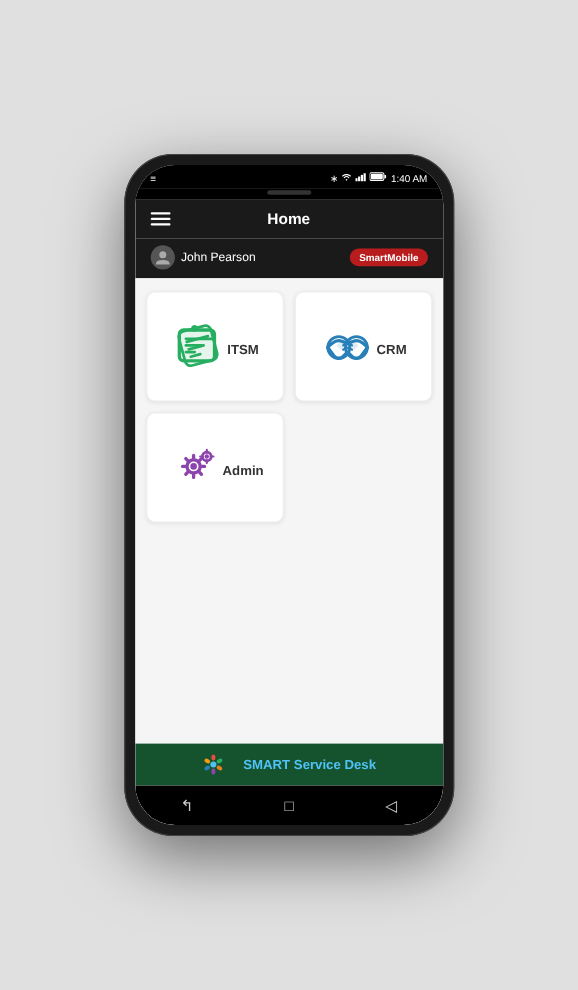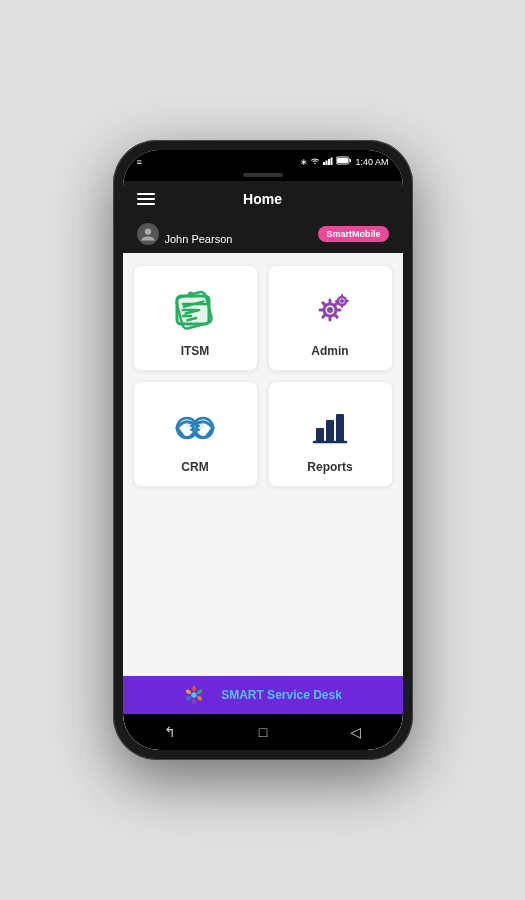--- a/index.html
+++ b/index.html
@@ -104,21 +104,21 @@
       background: #1a1a1a;
       display: flex;
       align-items: center;
       justify-content: space-between;
       padding: 6px 14px 8px;
       flex-shrink: 0;
     }
 
     .user-info {
       display: flex;
-      align-items: flex-end;
+      align-items: center;
       gap: 6px;
     }
 
     .user-avatar {
       width: 22px;
       height: 22px;
       background: #555;
       border-radius: 50%;
       display: flex;
       align-items: center;
@@ -128,21 +128,21 @@
 
     .user-avatar svg { width: 16px; height: 16px; }
 
     .user-name {
       color: #fff;
       font-size: 11px;
       font-weight: 500;
     }
 
     .smart-mobile-badge {
-      background: #ec4899;
+      background: #b91c1c;
       color: #fff;
       font-size: 9px;
       font-weight: 700;
       padding: 3px 8px;
       border-radius: 12px;
     }
 
     
     .main-content {
       flex: 1;
@@ -154,21 +154,20 @@
     .grid {
       display: grid;
       grid-template-columns: 1fr 1fr;
       gap: 10px;
     }
 
     .grid-item {
       background: #fff;
       border-radius: 8px;
       display: flex;
-      flex-direction: column;
       align-items: center;
       justify-content: center;
       padding: 18px 10px 12px;
       box-shadow: 0 1px 4px rgba(0,0,0,0.08);
       cursor: pointer;
       border: 1px solid #eee;
       min-height: 100px;
     }
 
     .icon-area {
@@ -182,21 +181,21 @@
 
     .item-label {
       font-size: 12px;
       font-weight: 600;
       color: #333;
       text-align: center;
     }
 
     
     .brand-bar {
-      background: #6d28d9;
+      background: #14532d;
       padding: 8px 14px;
       display: flex;
       align-items: center;
       justify-content: center;
       gap: 16px;
       flex-shrink: 0;
     }
 
     .brand-logo {
       width: 22px;
@@ -311,20 +310,38 @@
                 <path d="M16 20 L36 20" stroke="#27ae60" stroke-width="2.5" stroke-linecap="round"></path>
                 <path d="M16 27 L30 27" stroke="#27ae60" stroke-width="2.5" stroke-linecap="round"></path>
                 <path d="M16 34 L25 34" stroke="#27ae60" stroke-width="2.5" stroke-linecap="round"></path>
               </g>
             </svg>
           </div>
           <span class="item-label">ITSM</span>
         </div>
 
 
+
+        <div class="grid-item">
+          <div class="icon-area">
+            <svg width="52" height="52" viewBox="0 0 52 52">
+
+              <path d="M8 28 C8 28 14 20 20 22 L26 24 L32 22 C38 20 44 28 44 28" stroke="#2980b9" stroke-width="3" fill="none" stroke-linecap="round"></path>
+              <path d="M8 28 L14 36 C16 38 20 38 22 36 L26 32 L30 36 C32 38 36 38 38 36 L44 28" stroke="#2980b9" stroke-width="3" fill="none" stroke-linecap="round" stroke-linejoin="round"></path>
+              <circle cx="26" cy="24" r="4" fill="#2980b9" opacity="0.3"></circle>
+
+              <ellipse cx="18" cy="28" rx="10" ry="10" fill="none" stroke="#2980b9" stroke-width="2.5"></ellipse>
+              <ellipse cx="34" cy="28" rx="10" ry="10" fill="none" stroke="#2980b9" stroke-width="2.5"></ellipse>
+              <path d="M20 22 L32 22 L36 26 L32 30 L20 30 L16 26 Z" fill="#2980b9" opacity="0.15"></path>
+              <path d="M22 26 C24 24 28 24 30 26" stroke="#2980b9" stroke-width="2" fill="none" stroke-linecap="round"></path>
+              <path d="M22 30 C24 28 28 28 30 30" stroke="#2980b9" stroke-width="2" fill="none" stroke-linecap="round"></path>
+            </svg>
+          </div>
+          <span class="item-label">CRM</span>
+        </div>
 
         <div class="grid-item">
           <div class="icon-area">
             <svg width="52" height="52" viewBox="0 0 52 52">
 
               <g transform="translate(14, 14)">
                 <circle cx="12" cy="12" r="6" fill="none" stroke="#8e44ad" stroke-width="3"></circle>
                 <circle cx="12" cy="12" r="3" fill="#8e44ad"></circle>
                 <line x1="12" y1="2" x2="12" y2="5" stroke="#8e44ad" stroke-width="3" stroke-linecap="round"></line>
                 <line x1="12" y1="19" x2="12" y2="22" stroke="#8e44ad" stroke-width="3" stroke-linecap="round"></line>
@@ -342,50 +359,20 @@
                 <line x1="7" y1="1" x2="7" y2="3.5" stroke="#8e44ad" stroke-width="2" stroke-linecap="round"></line>
                 <line x1="7" y1="10.5" x2="7" y2="13" stroke="#8e44ad" stroke-width="2" stroke-linecap="round"></line>
                 <line x1="1" y1="7" x2="3.5" y2="7" stroke="#8e44ad" stroke-width="2" stroke-linecap="round"></line>
                 <line x1="10.5" y1="7" x2="13" y2="7" stroke="#8e44ad" stroke-width="2" stroke-linecap="round"></line>
               </g>
             </svg>
           </div>
           <span class="item-label">Admin</span>
         </div>
 
-        <div class="grid-item">
-          <div class="icon-area">
-            <svg width="52" height="52" viewBox="0 0 52 52">
-
-              <path d="M8 28 C8 28 14 20 20 22 L26 24 L32 22 C38 20 44 28 44 28" stroke="#2980b9" stroke-width="3" fill="none" stroke-linecap="round"></path>
-              <path d="M8 28 L14 36 C16 38 20 38 22 36 L26 32 L30 36 C32 38 36 38 38 36 L44 28" stroke="#2980b9" stroke-width="3" fill="none" stroke-linecap="round" stroke-linejoin="round"></path>
-              <circle cx="26" cy="24" r="4" fill="#2980b9" opacity="0.3"></circle>
-
-              <ellipse cx="18" cy="28" rx="10" ry="10" fill="none" stroke="#2980b9" stroke-width="2.5"></ellipse>
-              <ellipse cx="34" cy="28" rx="10" ry="10" fill="none" stroke="#2980b9" stroke-width="2.5"></ellipse>
-              <path d="M20 22 L32 22 L36 26 L32 30 L20 30 L16 26 Z" fill="#2980b9" opacity="0.15"></path>
-              <path d="M22 26 C24 24 28 24 30 26" stroke="#2980b9" stroke-width="2" fill="none" stroke-linecap="round"></path>
-              <path d="M22 30 C24 28 28 28 30 30" stroke="#2980b9" stroke-width="2" fill="none" stroke-linecap="round"></path>
-            </svg>
-          </div>
-          <span class="item-label">CRM</span>
-        </div>
-
-        <div class="grid-item">
-          <div class="icon-area">
-            <svg width="52" height="52" viewBox="0 0 52 52">
-
-              <line x1="10" y1="42" x2="42" y2="42" stroke="#1a2e5a" stroke-width="2.5" stroke-linecap="round"></line>
-              <rect x="12" y="28" width="8" height="14" rx="1" fill="#1a2e5a"></rect>
-              <rect x="22" y="20" width="8" height="22" rx="1" fill="#1a2e5a"></rect>
-              <rect x="32" y="14" width="8" height="28" rx="1" fill="#1a2e5a"></rect>
-            </svg>
-          </div>
-          <span class="item-label">Reports</span>
-        </div>
 
       </div>
     </div>
 
     <div class="brand-bar">
       <svg class="brand-logo" viewBox="0 0 24 24">
 
         <circle cx="12" cy="12" r="3" fill="#4fc3f7"></circle>
         <ellipse cx="12" cy="5" rx="2" ry="3" fill="#e74c3c" transform="rotate(0,12,12)"></ellipse>
         <ellipse cx="12" cy="5" rx="2" ry="3" fill="#27ae60" transform="rotate(60,12,12)"></ellipse>

